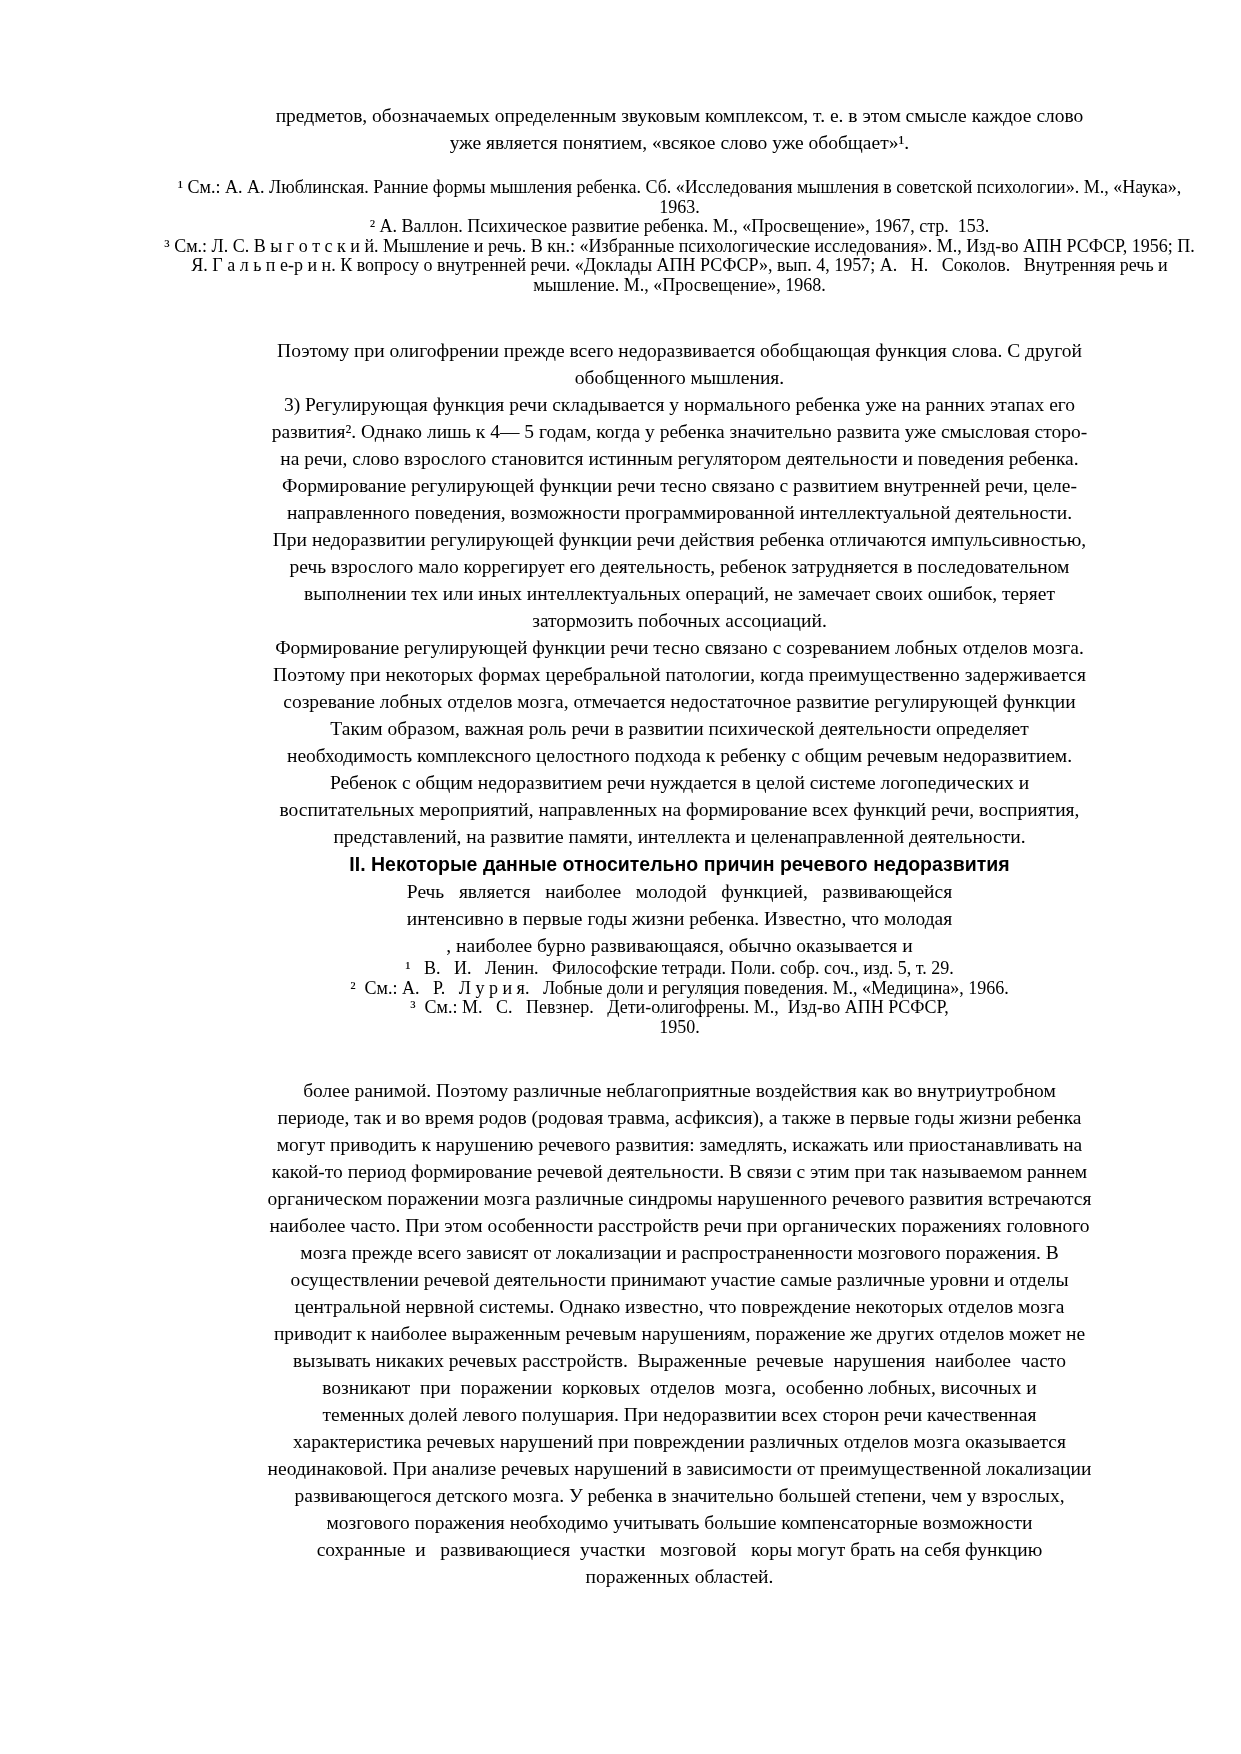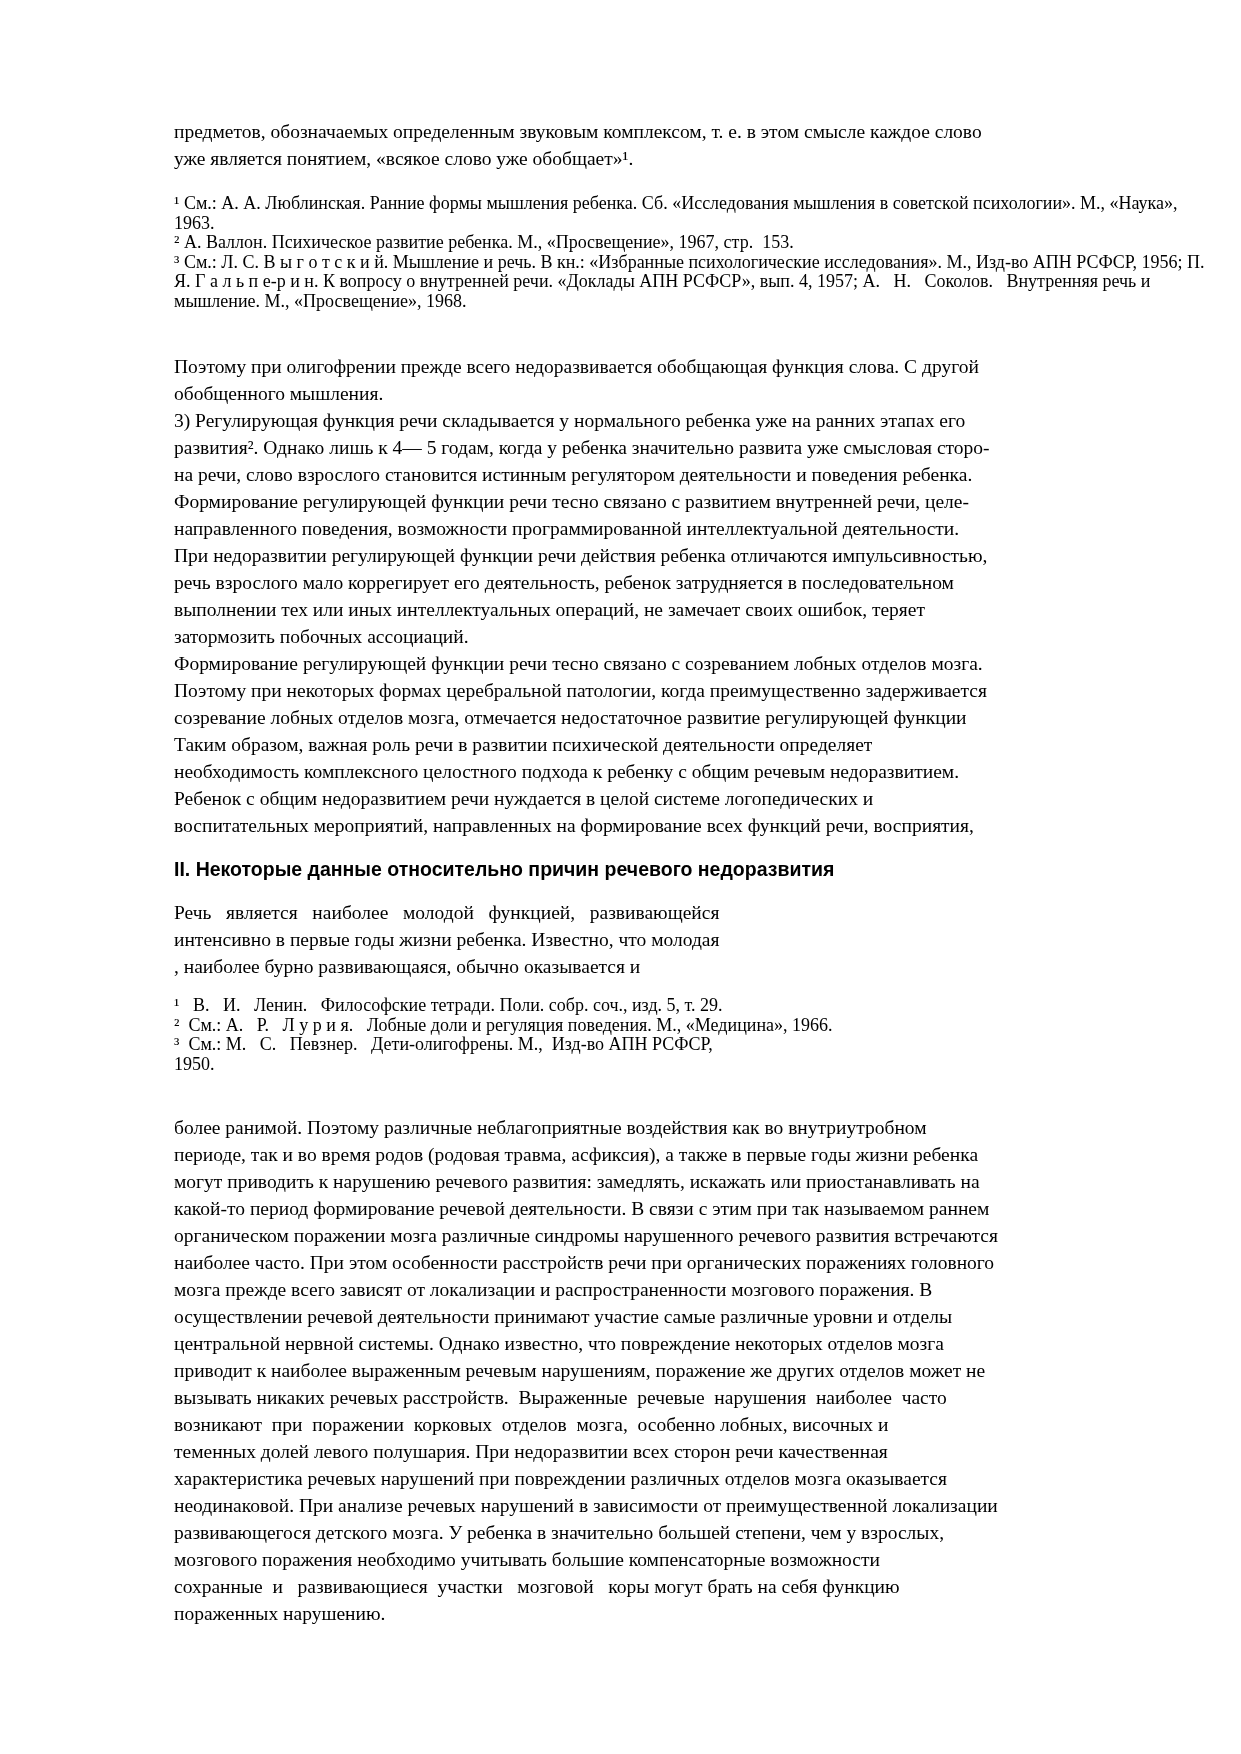--- a/index.html
+++ b/index.html
@@ -13,21 +13,21 @@
     overflow: hidden;
   }
   .page {
     box-sizing: border-box;
     width: 1241px;
     height: 1754px;
     padding: 102px 40px 0 158px;
     background: #ffffff;
     color: #000000;
   }
-  .block { margin: 16px; }
+  .block { margin: 0; text-align: center; }
   .block.body .line {
     font-family: "Liberation Serif", "DejaVu Serif", serif;
     font-size: 19.5px;
     line-height: 27px;
     white-space: pre;
   }
   .block.footnotes .line {
     font-family: "Liberation Serif", "DejaVu Serif", serif;
     font-size: 18px;
     line-height: 19.5px;
@@ -72,20 +72,21 @@
       <div class="line" data-name="text-line">речь взрослого мало коррегирует его деятельность, ребенок затрудняется в последовательном</div>
       <div class="line" data-name="text-line">выполнении тех или иных интеллектуальных операций, не замечает своих ошибок, теряет</div>
       <div class="line" data-name="text-line">затормозить побочных ассоциаций.</div>
       <div class="line" data-name="text-line">Формирование регулирующей функции речи тесно связано с созреванием лобных отделов мозга.</div>
       <div class="line" data-name="text-line">Поэтому при некоторых формах церебральной патологии, когда преимущественно задерживается</div>
       <div class="line" data-name="text-line">созревание лобных отделов мозга, отмечается недостаточное развитие регулирующей функции</div>
       <div class="line" data-name="text-line">Таким образом, важная роль речи в развитии психической деятельности определяет</div>
       <div class="line" data-name="text-line">необходимость комплексного целостного подхода к ребенку с общим речевым недоразвитием.</div>
       <div class="line" data-name="text-line">Ребенок с общим недоразвитием речи нуждается в целой системе логопедических и</div>
       <div class="line" data-name="text-line">воспитательных мероприятий, направленных на формирование всех функций речи, восприятия,</div>
+      <div class="line" data-name="text-line">представлений, на развитие памяти, интеллекта и целенаправленной деятельности.</div>
     </div>
     <div class="block heading" data-name="section-heading-block">
       <div class="line" data-name="section-heading">II. Некоторые данные относительно причин речевого недоразвития</div>
     </div>
     <div class="block body" data-name="speech-paragraph">
       <div class="line" data-name="text-line">Речь   является   наиболее   молодой   функцией,   развивающейся</div>
       <div class="line" data-name="text-line">интенсивно в первые годы жизни ребенка. Известно, что молодая</div>
       <div class="line" data-name="text-line">, наиболее бурно развивающаяся, обычно оказывается и</div>
     </div>
     <div class="block footnotes" data-name="footnotes-bottom">
@@ -106,15 +107,15 @@
       <div class="line" data-name="text-line">центральной нервной системы. Однако известно, что повреждение некоторых отделов мозга</div>
       <div class="line" data-name="text-line">приводит к наиболее выраженным речевым нарушениям, поражение же других отделов может не</div>
       <div class="line" data-name="text-line">вызывать никаких речевых расстройств.  Выраженные  речевые  нарушения  наиболее  часто</div>
       <div class="line" data-name="text-line">возникают  при  поражении  корковых  отделов  мозга,  особенно лобных, височных и</div>
       <div class="line" data-name="text-line">теменных долей левого полушария. При недоразвитии всех сторон речи качественная</div>
       <div class="line" data-name="text-line">характеристика речевых нарушений при повреждении различных отделов мозга оказывается</div>
       <div class="line" data-name="text-line">неодинаковой. При анализе речевых нарушений в зависимости от преимущественной локализации</div>
       <div class="line" data-name="text-line">развивающегося детского мозга. У ребенка в значительно большей степени, чем у взрослых,</div>
       <div class="line" data-name="text-line">мозгового поражения необходимо учитывать большие компенсаторные возможности</div>
       <div class="line" data-name="text-line">сохранные  и   развивающиеся  участки   мозговой   коры могут брать на себя функцию</div>
-      <div class="line" data-name="text-line">пораженных нарушению.</div>
+      <div class="line" data-name="text-line">пораженных областей.</div>
     </div>
   </div>
 
 </body></html>

